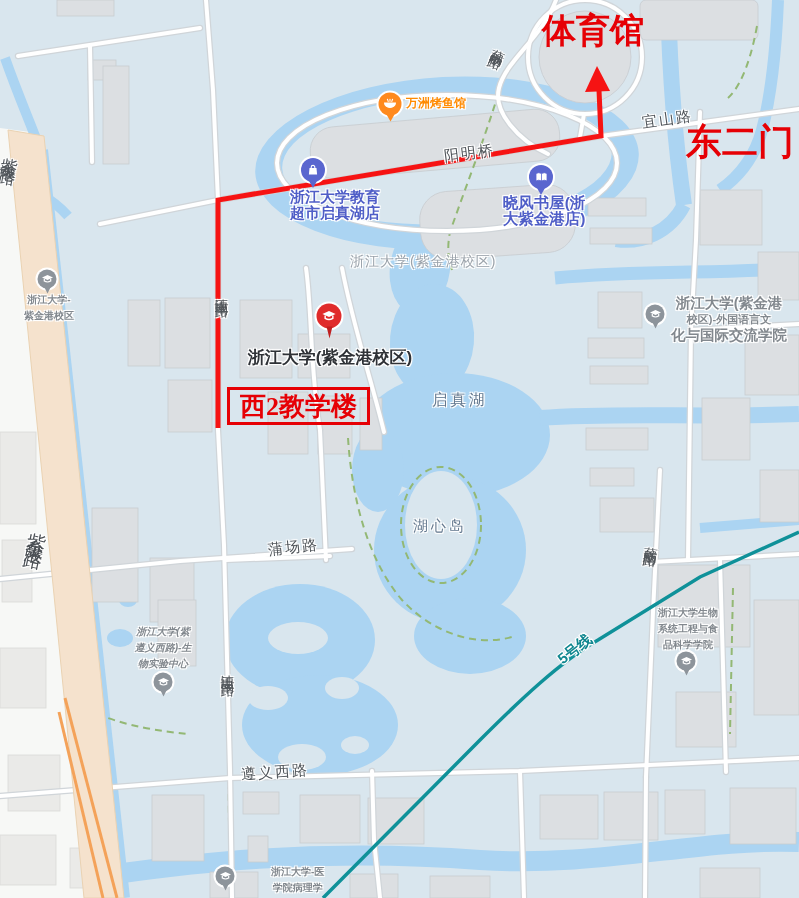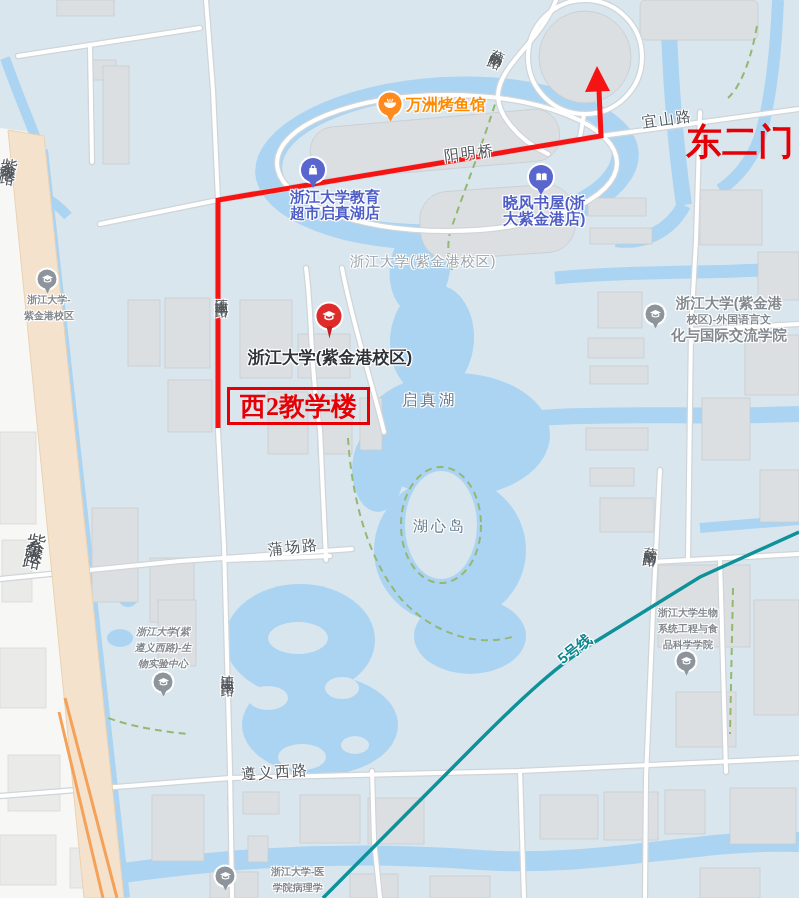--- a/index.html
+++ b/index.html
@@ -11,21 +11,21 @@
   }
   .map-root svg.geo{ position:absolute; left:0; top:0; }
   .lbl{ position:absolute; white-space:nowrap; }
   .halo{ text-shadow:-1px -1px 0 #fff,1px -1px 0 #fff,-1px 1px 0 #fff,1px 1px 0 #fff,0 0 3px #fff; }
   .road-lbl{ color:#50555a; font-size:15px; letter-spacing:2px; }
   .vert{ writing-mode:vertical-rl; text-orientation:upright; }
   .water-lbl{ color:#64788e; font-size:15px; letter-spacing:3px; }
   .campus-lbl{ color:#9aa2aa; font-size:14px; letter-spacing:1px; }
   .poi-blue{ color:#4f5ec7; font-weight:bold; font-size:15px; line-height:16px; text-align:center; }
   .poi-gray{ color:#82888e; font-weight:bold; font-size:10px; line-height:16px; text-align:center; }
-  .poi-orange{ color:#ff8a00; font-weight:bold; font-size:16px; }
+  .poi-orange{ color:#ff8a00; font-weight:bold; font-size:12px; }
   .poi-black{ color:#2f3237; font-weight:bold; font-size:17px; }
   .annot{ font-family:"Liberation Serif", serif; font-weight:bold; color:#e60005; }
   .pin{ position:absolute; border-radius:50%; transform:translate(-50%,-50%);
         display:flex; align-items:center; justify-content:center; z-index:6; }
   .pin svg{ display:block; }
   .pin::after{ content:""; position:absolute; left:50%; transform:translateX(-50%);
         border:4px solid transparent; }
   .pin-purple{ width:24px; height:24px; background:#5a66cf; box-shadow:0 0 0 2px #fff; }
   .pin-purple::after{ top:23px; border-top:7px solid #5a66cf; }
   .pin-orange{ width:23px; height:23px; background:#ff8a1e; box-shadow:0 0 0 2px #fff; }
@@ -208,21 +208,21 @@
   <div class="lbl road-lbl vert halo" style="left:213px; top:287px; font-size:14px; letter-spacing:2px;">迪臣南路</div>
   <div class="lbl road-lbl vert halo" style="left:219px; top:663px; font-size:14px; letter-spacing:3px;">迪臣南路</div>
   <div class="lbl road-lbl vert halo" style="left:494px; top:40px; font-size:14px; letter-spacing:2px; transform:rotate(22deg);">藕舫中路</div>
   <div class="lbl road-lbl vert halo" style="left:644px; top:536px; font-size:14px; letter-spacing:2px; transform:rotate(8deg);">藕舫南路</div>
   <div class="lbl road-lbl halo" style="left:642px; top:110px; transform:rotate(-8deg);">宜山路</div>
   <div class="lbl road-lbl halo" style="left:444px; top:144px; transform:rotate(-7deg);">阳明桥</div>
   <div class="lbl road-lbl halo" style="left:268px; top:538px; transform:rotate(-6deg);">蒲场路</div>
   <div class="lbl road-lbl halo" style="left:241px; top:763px; transform:rotate(-4deg);">遵义西路</div>
   <div class="lbl halo" style="left:556px; top:640px; color:#0f868f; font-weight:bold; font-size:15px; transform:rotate(-38deg);">5号线</div>
 
-  <div class="lbl water-lbl halo" style="left:402px; top:390px; font-size:15.5px;">启真湖</div>
+  <div class="lbl water-lbl halo" style="left:432px; top:390px; font-size:15.5px;">启真湖</div>
   <div class="lbl water-lbl halo" style="left:413px; top:517px;">湖心岛</div>
 
   <div class="lbl campus-lbl halo" style="left:350px; top:253px;">浙江大学(紫金港校区)</div>
 
   <div class="pin pin-orange" style="left:390px; top:104px;">
     <span>
       <svg width="13" height="11" viewBox="0 0 12 10">
           <path d="M1,4 h10 a5,4.2 0 0 1 -10,0 z M3.5,0.2 l1,2.8 M6,0.2 v2.8 M8.5,0.2 l-1,2.8" fill="#fff" stroke="#fff" stroke-width="1"></path>
         </svg>
     </span>
@@ -325,18 +325,19 @@
           <path d="M6,0.5 L11.5,3 L6,5.5 L0.5,3 Z" fill="#fff"></path>
           <path d="M2.8,4.2 V6.6 Q6,8.4 9.2,6.6 V4.2" fill="none" stroke="#fff" stroke-width="1.2"></path>
         </svg>
     </span>
   </div>
   <div class="lbl" style="left:251px; top:864px;margin-left:20px;">
     <div class="poi-gray halo">浙江大学-医</div>
     <div class="poi-gray halo">学院病理学</div>
   </div>
 
+  <div class="lbl annot" style="left:542px; top:8px; font-size:34px;">体育馆</div>
   <div class="lbl annot" style="left:686px; top:118px; font-size:36px;">东二门</div>
   <div class="red-box">
     <span class="annot">西2教学楼</span>
   </div>
 
 </div>
 
 </body></html>

